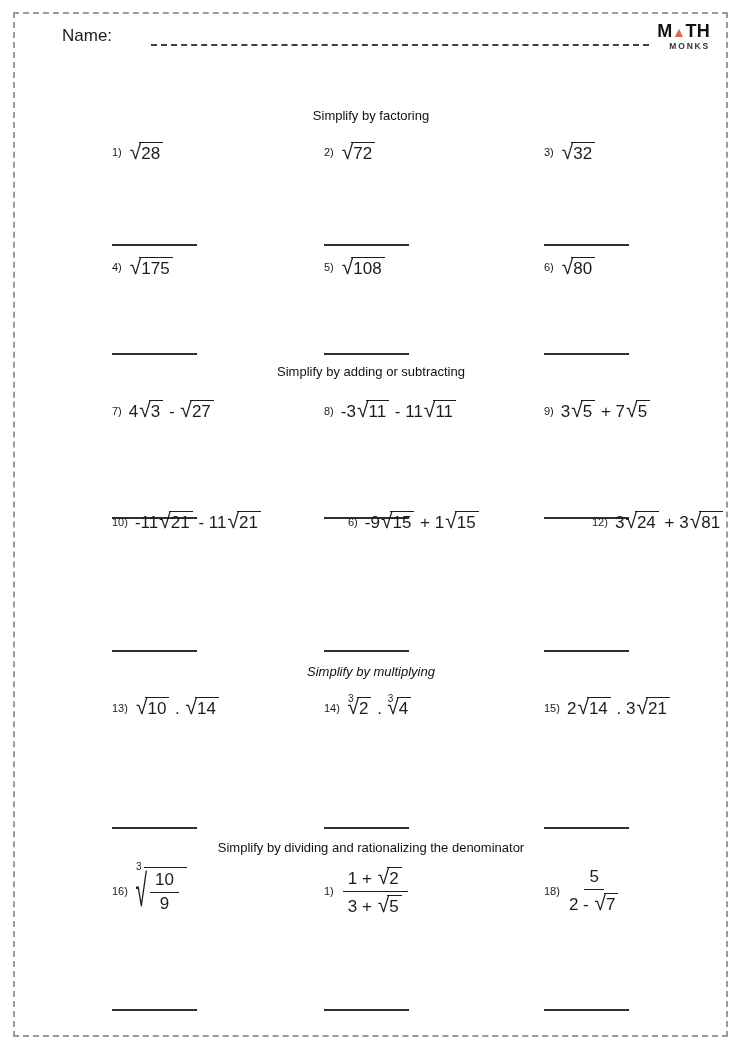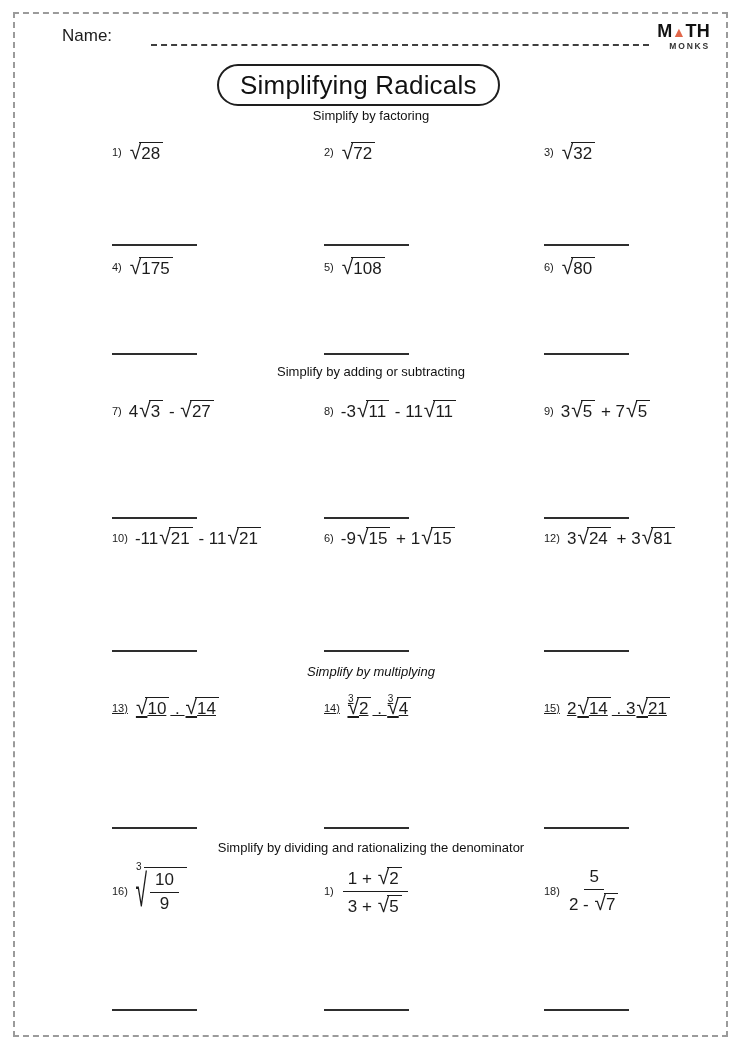--- a/index.html
+++ b/index.html
@@ -64,23 +64,20 @@
 
   <div class="logo">
     <div class="logo-top">
       <span>M</span>
       <span class="logo-tri" style="color: rgb(226, 103, 74);">▲</span>
       <span>TH</span>
     </div>
     <div class="logo-bottom">MONKS</div>
   </div>
 
-  <div class="title-pill">
-    <span>Simplifying Radicals</span>
-  </div>
 
   <div id="sections">
       <div class="sec-head" style="top: 108px;">Simplify by factoring</div>
       <div class="prob-row" style="top: 141px;">
         <div class="prob">
           <span class="pnum">1)</span>
           <span class="expr">
             <span class="rad">
               <span class="rad-sign">√</span>
               <span class="rad-body"><span class="tx">28</span></span>
@@ -209,21 +206,21 @@
         <div class="line-cell">
           <div class="ans-line"></div>
         </div>
         <div class="line-cell">
           <div class="ans-line"></div>
         </div>
         <div class="line-cell">
           <div class="ans-line"></div>
         </div>
       </div>
-      <div class="prob-row" style="top: 526px;">
+      <div class="prob-row" style="top: 510px; gap: 24px;">
         <div class="prob">
           <span class="pnum">10)</span>
           <span class="expr">
             <span class="tx">-11</span>
             <span class="rad">
               <span class="rad-sign">√</span>
               <span class="rad-body"><span class="tx">21</span></span>
             </span>
             <span class="tx"> - 11</span>
             <span class="rad">
@@ -268,21 +265,21 @@
           <div class="ans-line"></div>
         </div>
         <div class="line-cell">
           <div class="ans-line"></div>
         </div>
         <div class="line-cell">
           <div class="ans-line"></div>
         </div>
       </div>
       <div class="sec-head" style="top: 664px; font-style: italic;">Simplify by multiplying</div>
-      <div class="prob-row" style="top: 696px; text-decoration: underline;">
+      <div class="prob-row" style="top: 696px;">
         <div class="prob">
           <span class="pnum">13)</span>
           <span class="expr">
             <span class="rad">
               <span class="rad-sign">√</span>
               <span class="rad-body"><span class="tx">10</span></span>
             </span>
             <span class="tx"> . </span>
             <span class="rad">
               <span class="rad-sign">√</span>

